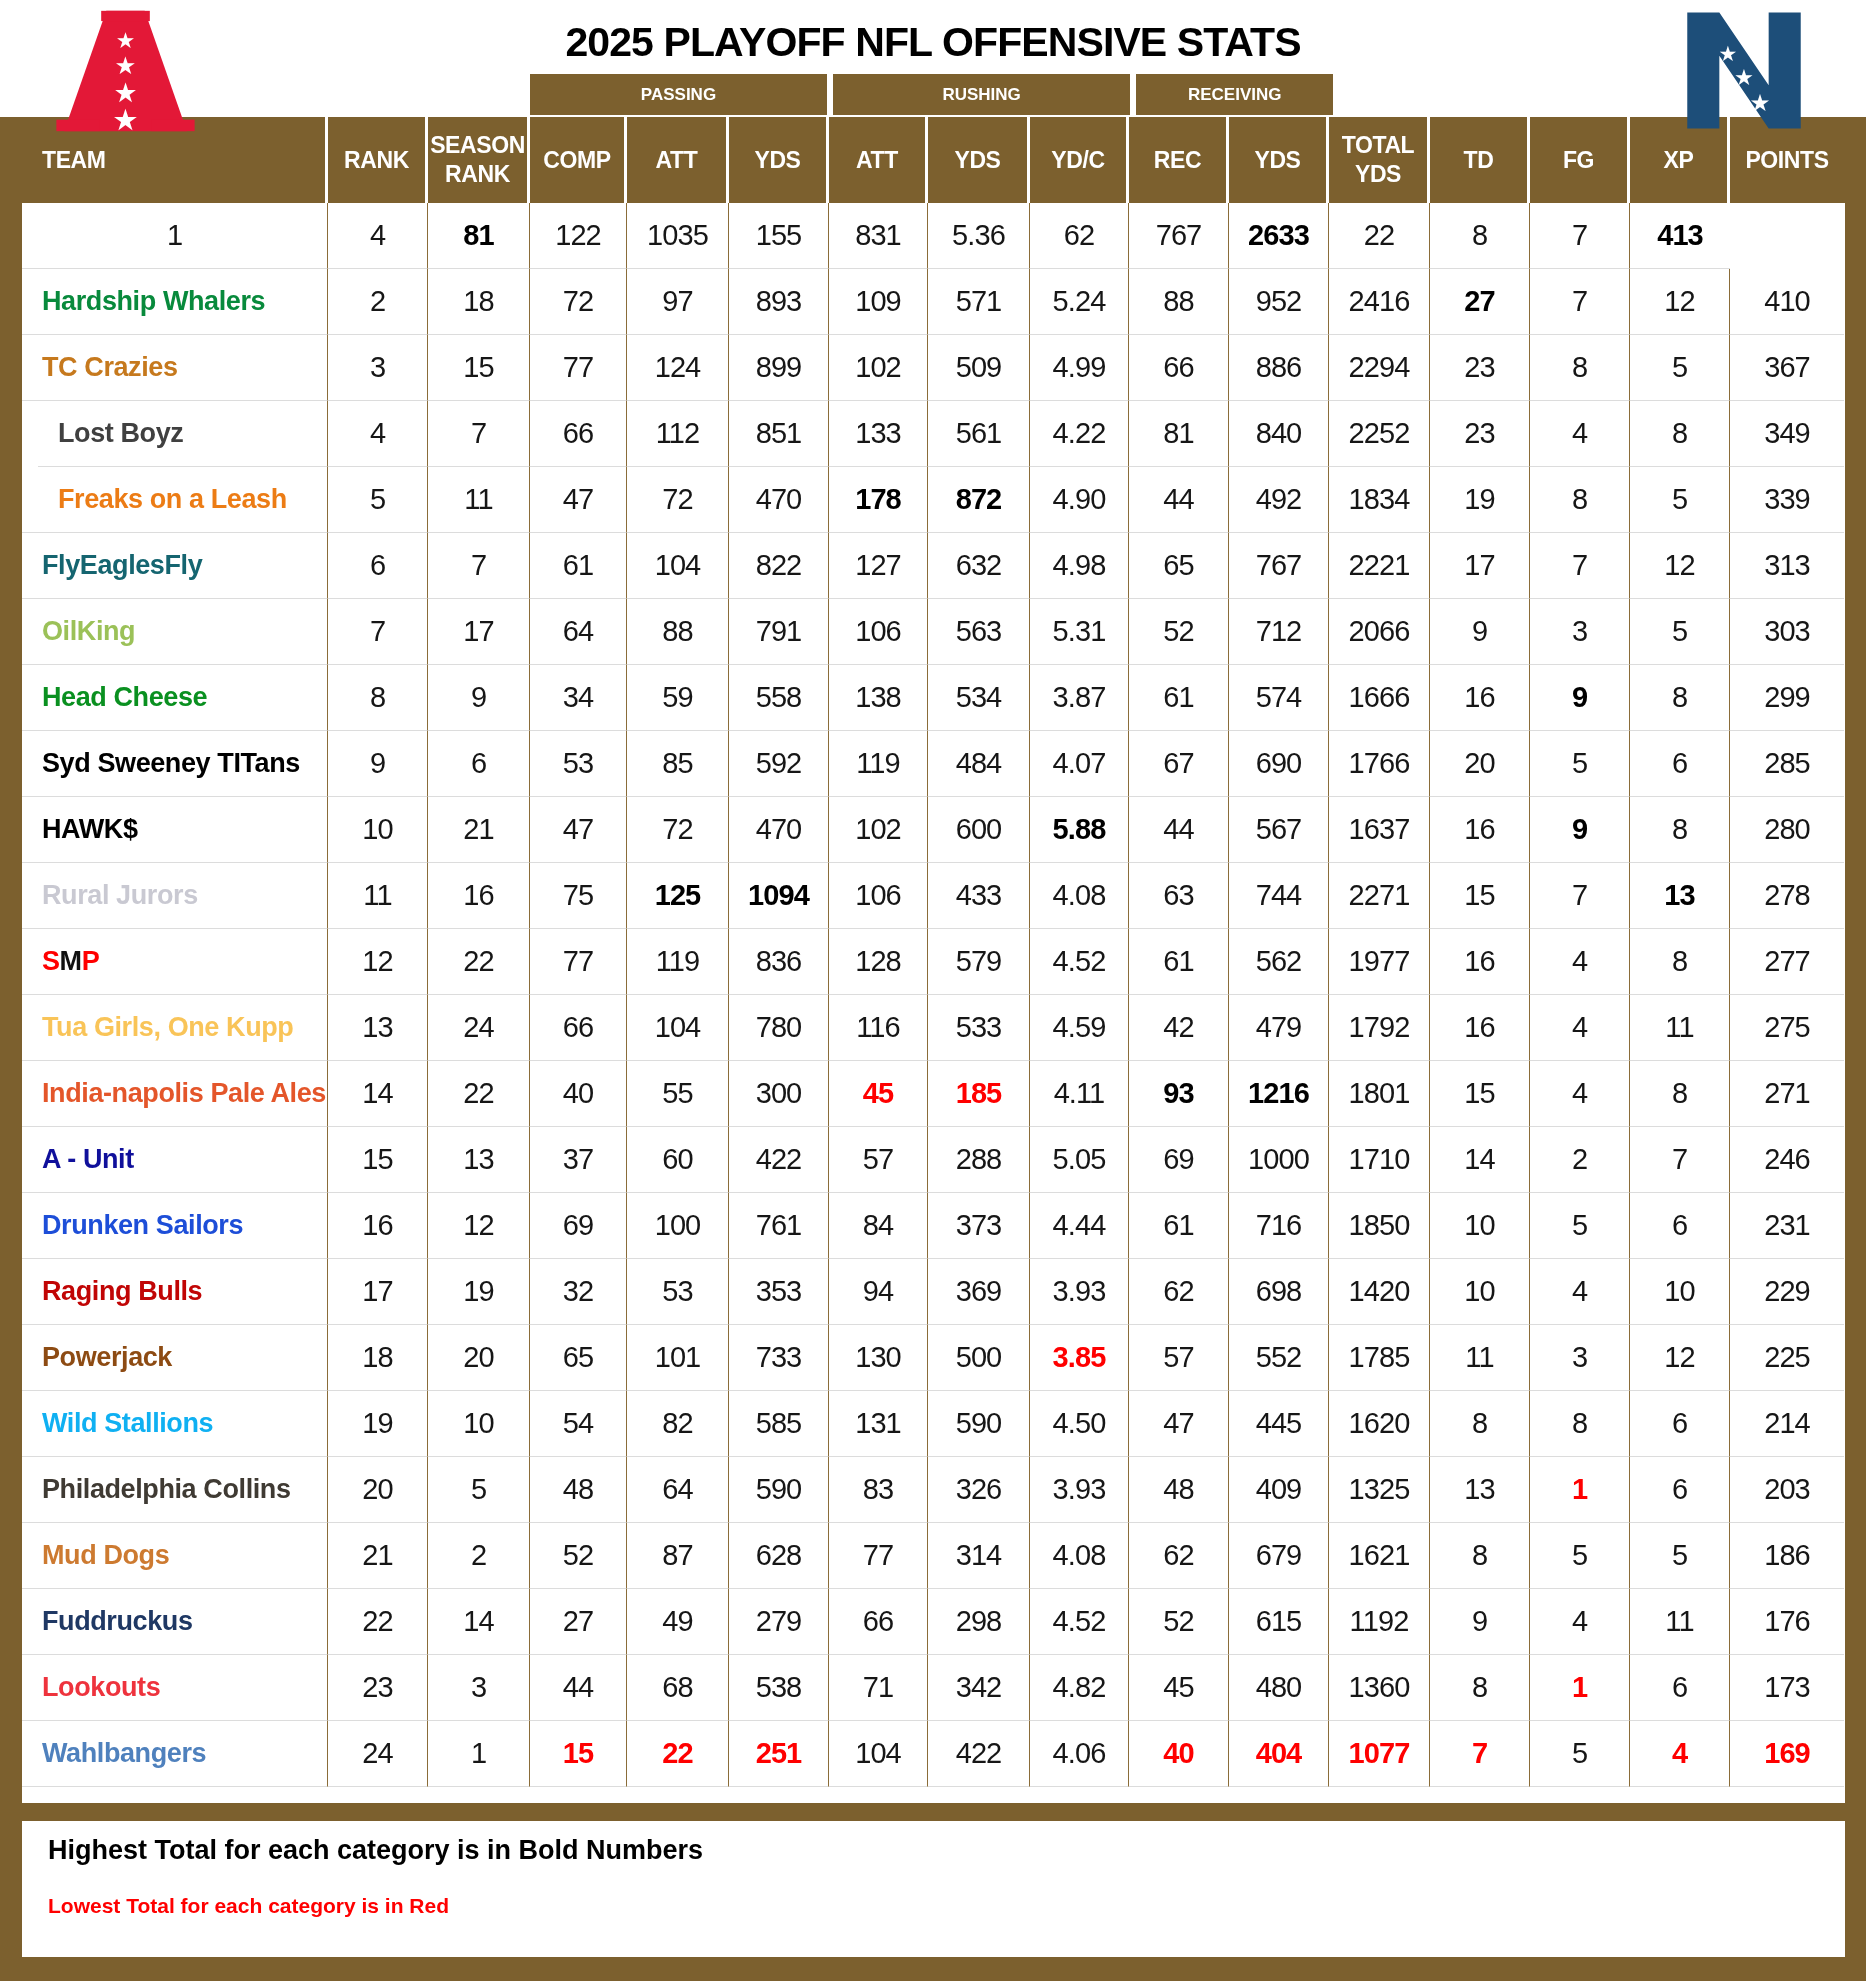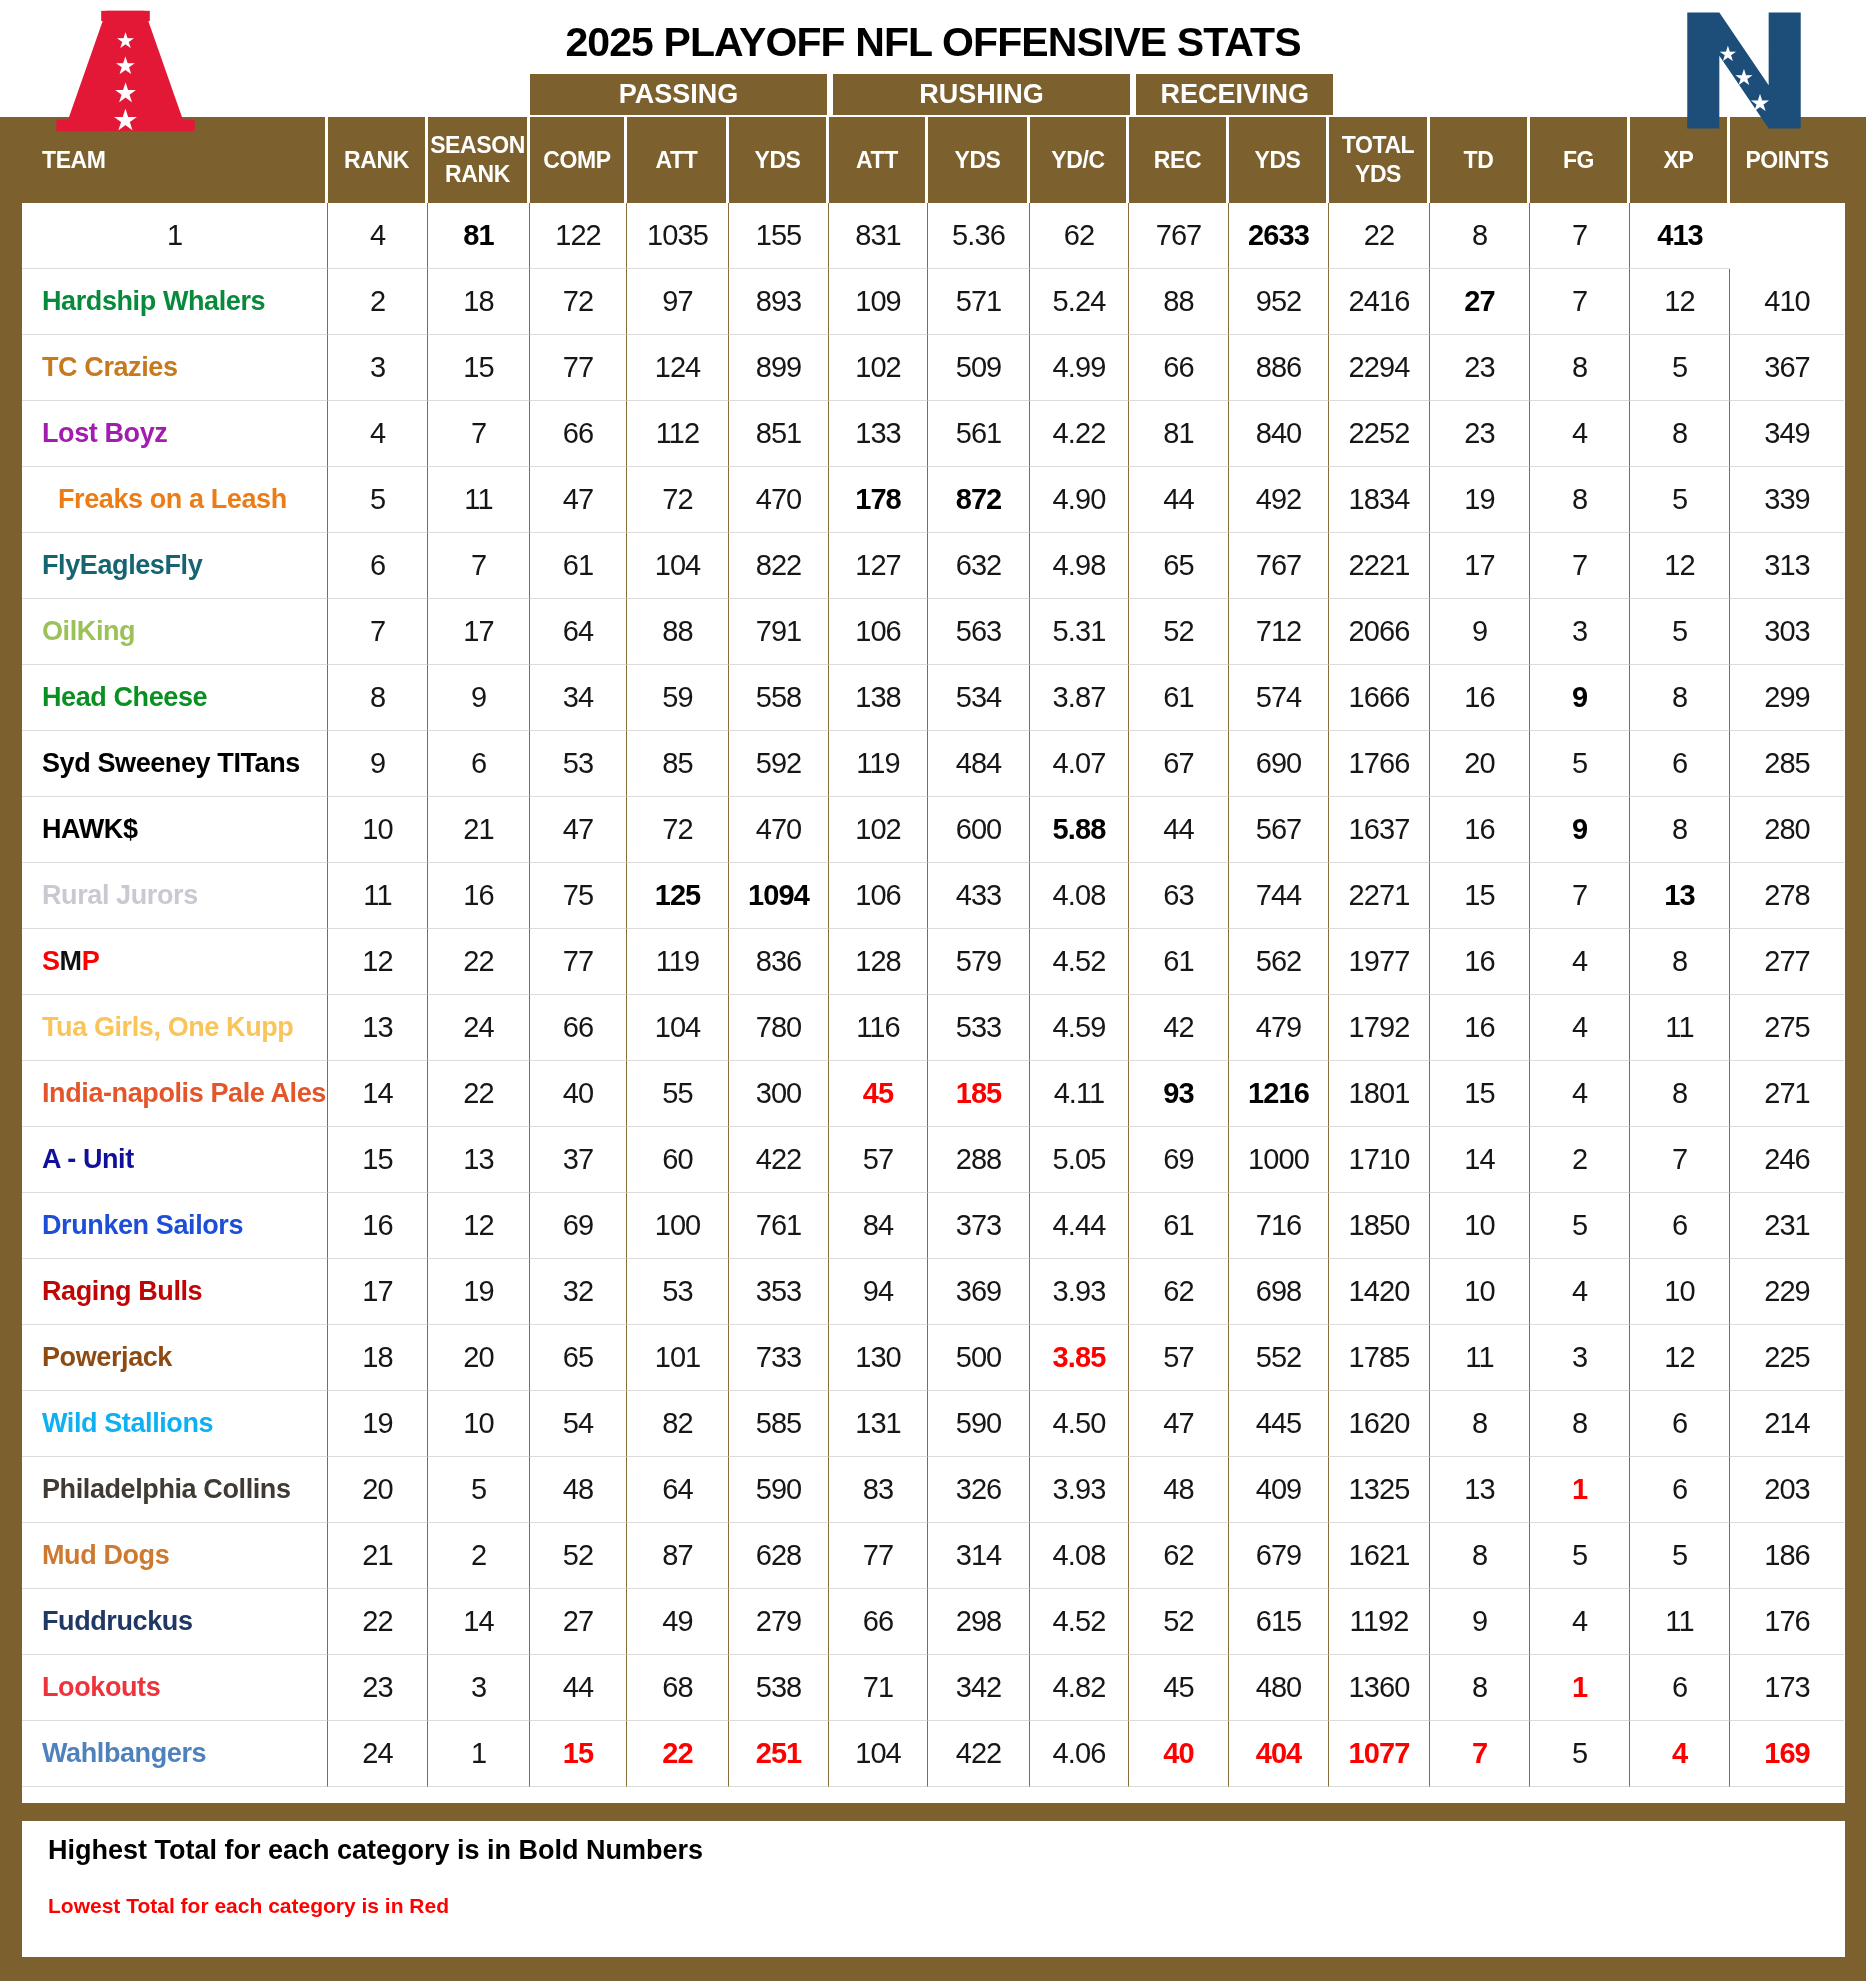--- a/index.html
+++ b/index.html
@@ -7,21 +7,21 @@
         font-family:"Liberation Sans",sans-serif;overflow:hidden;}
   
   .topbar{position:relative;height:74px;background:#ffffff;}
   .title{position:absolute;top:19px;left:0;width:100%;text-align:center;
          font-size:41px;font-weight:bold;color:#000;letter-spacing:-0.9px;}
   .logo{position:absolute;z-index:5;}
   .logo-afc{left:48px;top:7px;}
   .logo-nfc{right:48px;top:5.2px;}
   
   .group-row{height:43px;display:flex;padding-left:530px;background:#ffffff;}
-  .gbox{background:#7c602e;color:#fff;font-weight:bold;font-size:27px;
+  .gbox{background:#7c602e;color:#fff;font-weight:bold;font-size:17px;
         display:flex;align-items:center;justify-content:center;
         border-bottom:2.6px solid #fff;box-sizing:border-box;margin-right:6.1px;}
   .gb-pass{width:297px;} .gb-rush{width:297px;} .gb-recv{width:197px;margin-right:0;}
   
   .frame{border-left:22px solid #7c602e;border-right:22px solid #7c602e;width:1823px;}
   .grid-row{display:grid;
     grid-template-columns:306px 100px 102px 97px 102px 100px 99px 102px 99px 100px 100px 101px 100px 100px 100px 114px;}
   .header-row{height:86px;background:#7c602e;}
   .hcell{background:#7c602e;color:#fff;font-weight:bold;font-size:23px;line-height:1.25;
          display:flex;align-items:center;justify-content:center;text-align:center;
@@ -143,21 +143,21 @@
           <div class="cell">4.99</div>
           <div class="cell">66</div>
           <div class="cell">886</div>
           <div class="cell">2294</div>
           <div class="cell">23</div>
           <div class="cell">8</div>
           <div class="cell">5</div>
           <div class="cell">367</div>
         </div>
         <div class="grid-row brow">
-          <div class="cell team" style="color: #a21caf;">Lost Boyz</div>
+          <div class="cell team" style="color: #404040; margin-left: 16px;">Lost Boyz</div>
           <div class="cell">4</div>
           <div class="cell">7</div>
           <div class="cell">66</div>
           <div class="cell">112</div>
           <div class="cell">851</div>
           <div class="cell">133</div>
           <div class="cell">561</div>
           <div class="cell">4.22</div>
           <div class="cell">81</div>
           <div class="cell">840</div>

